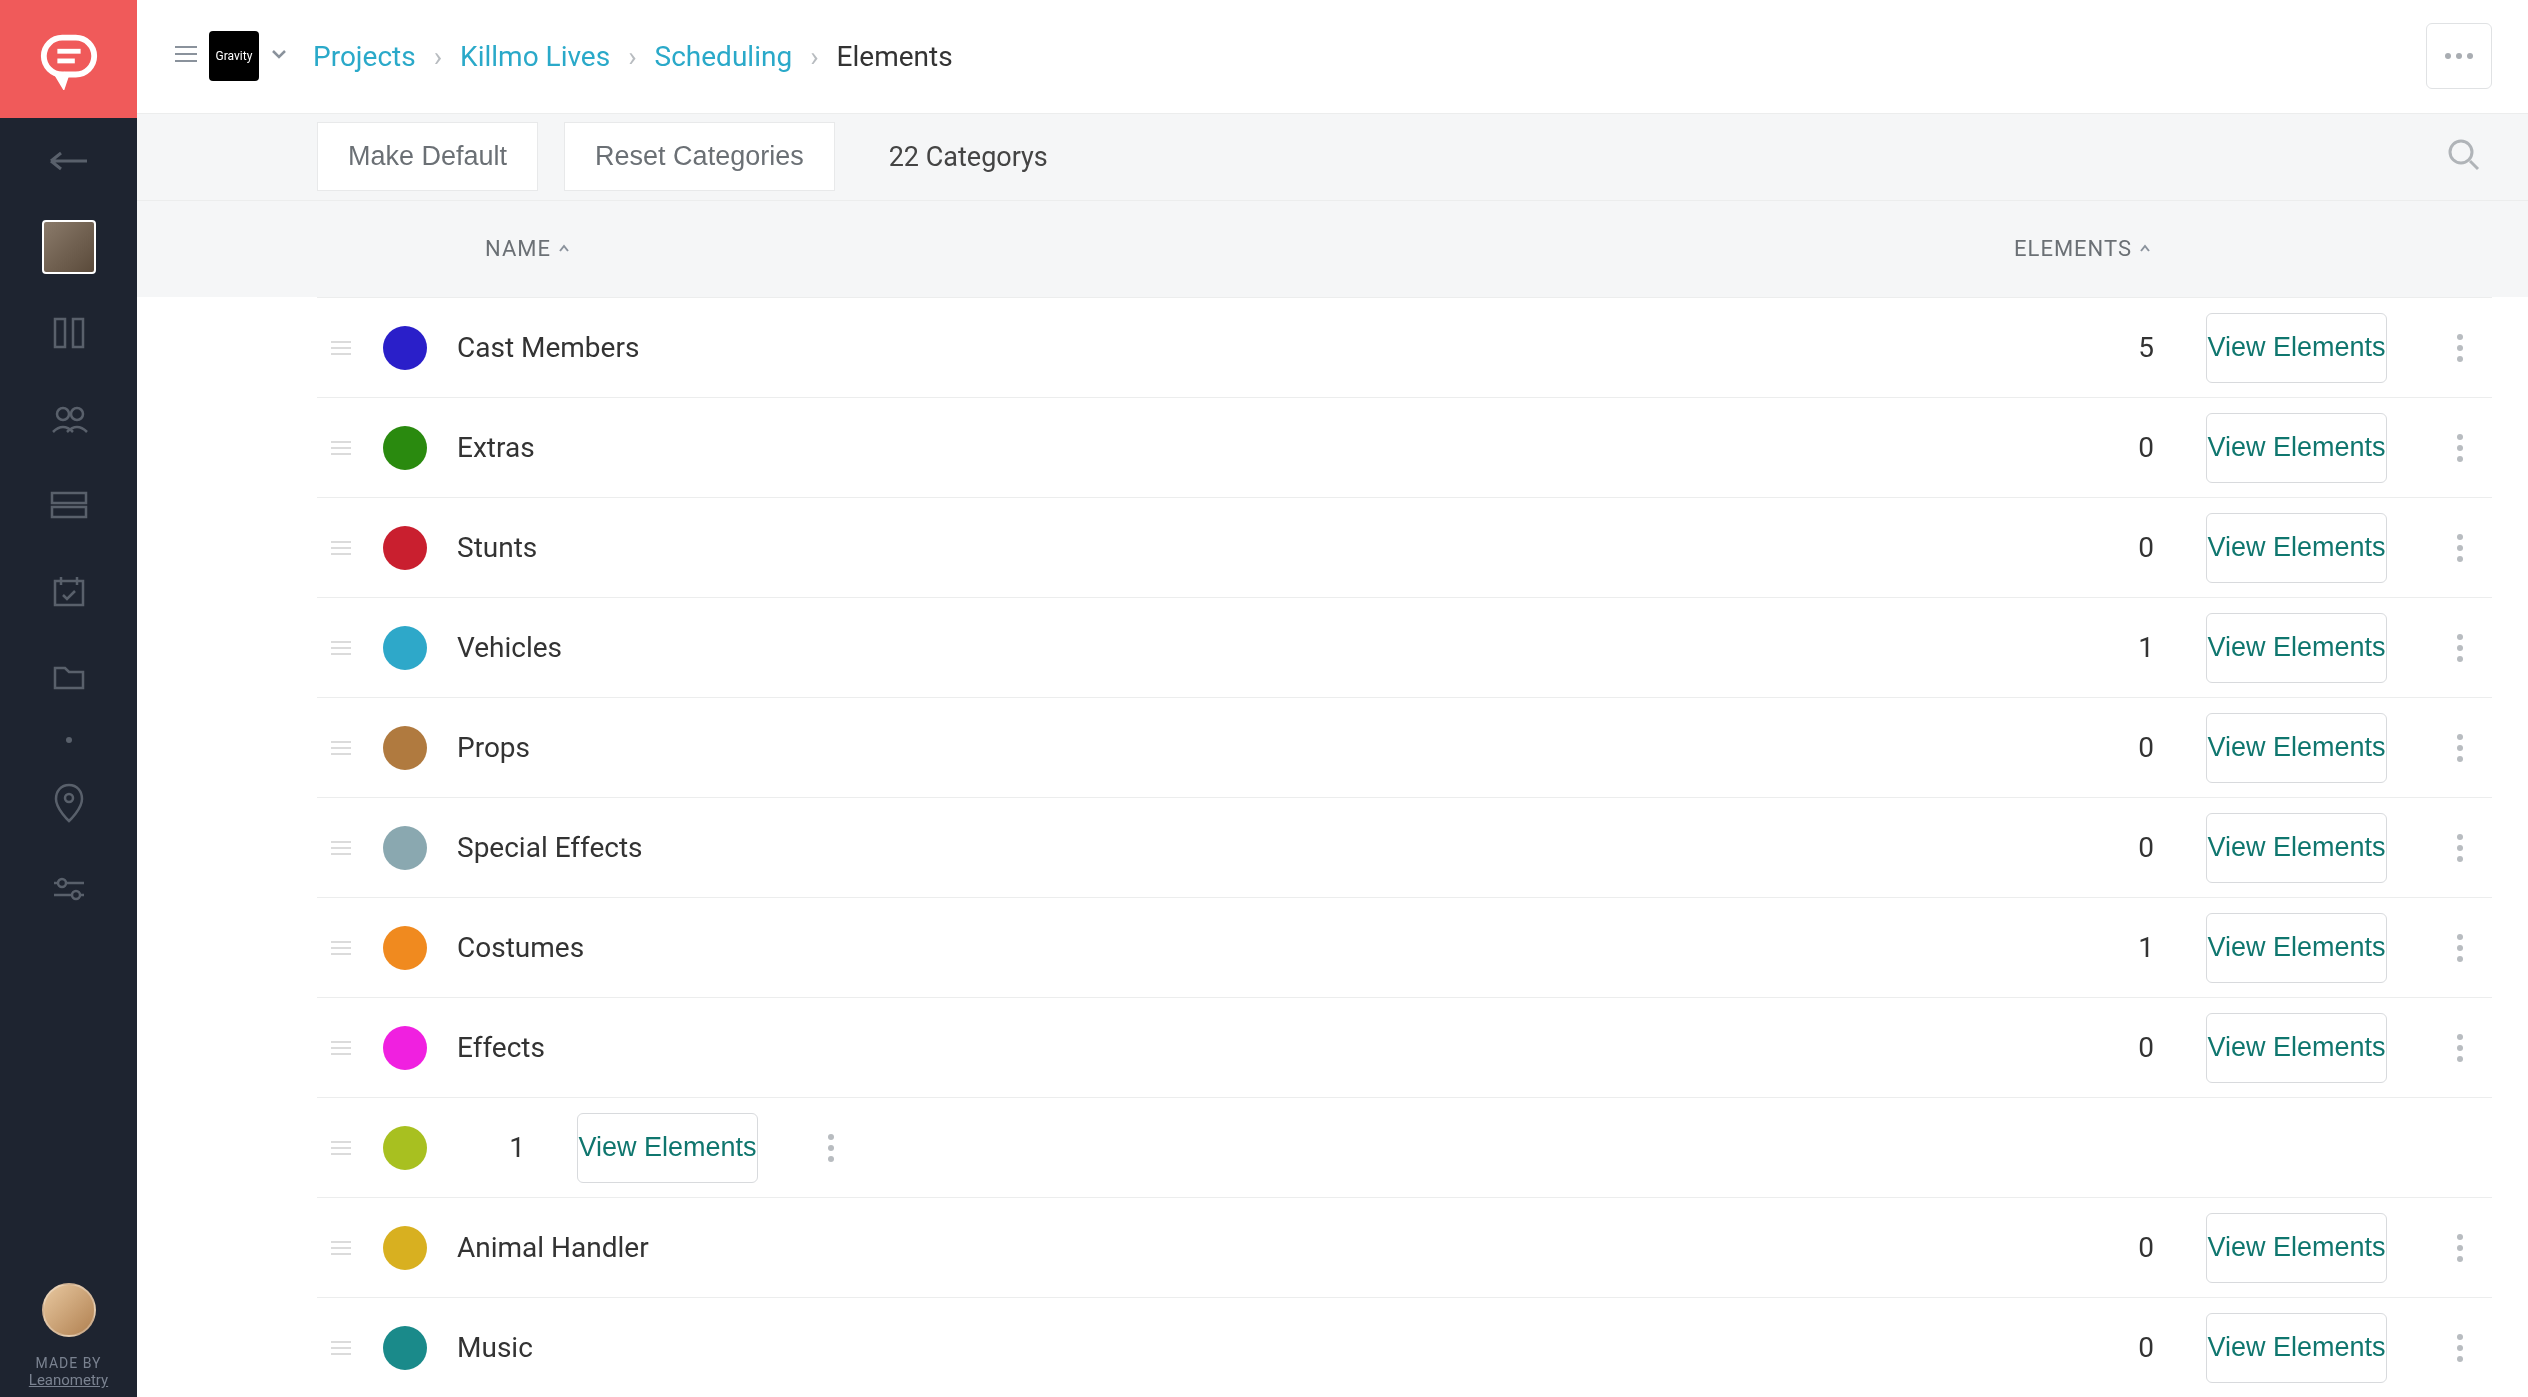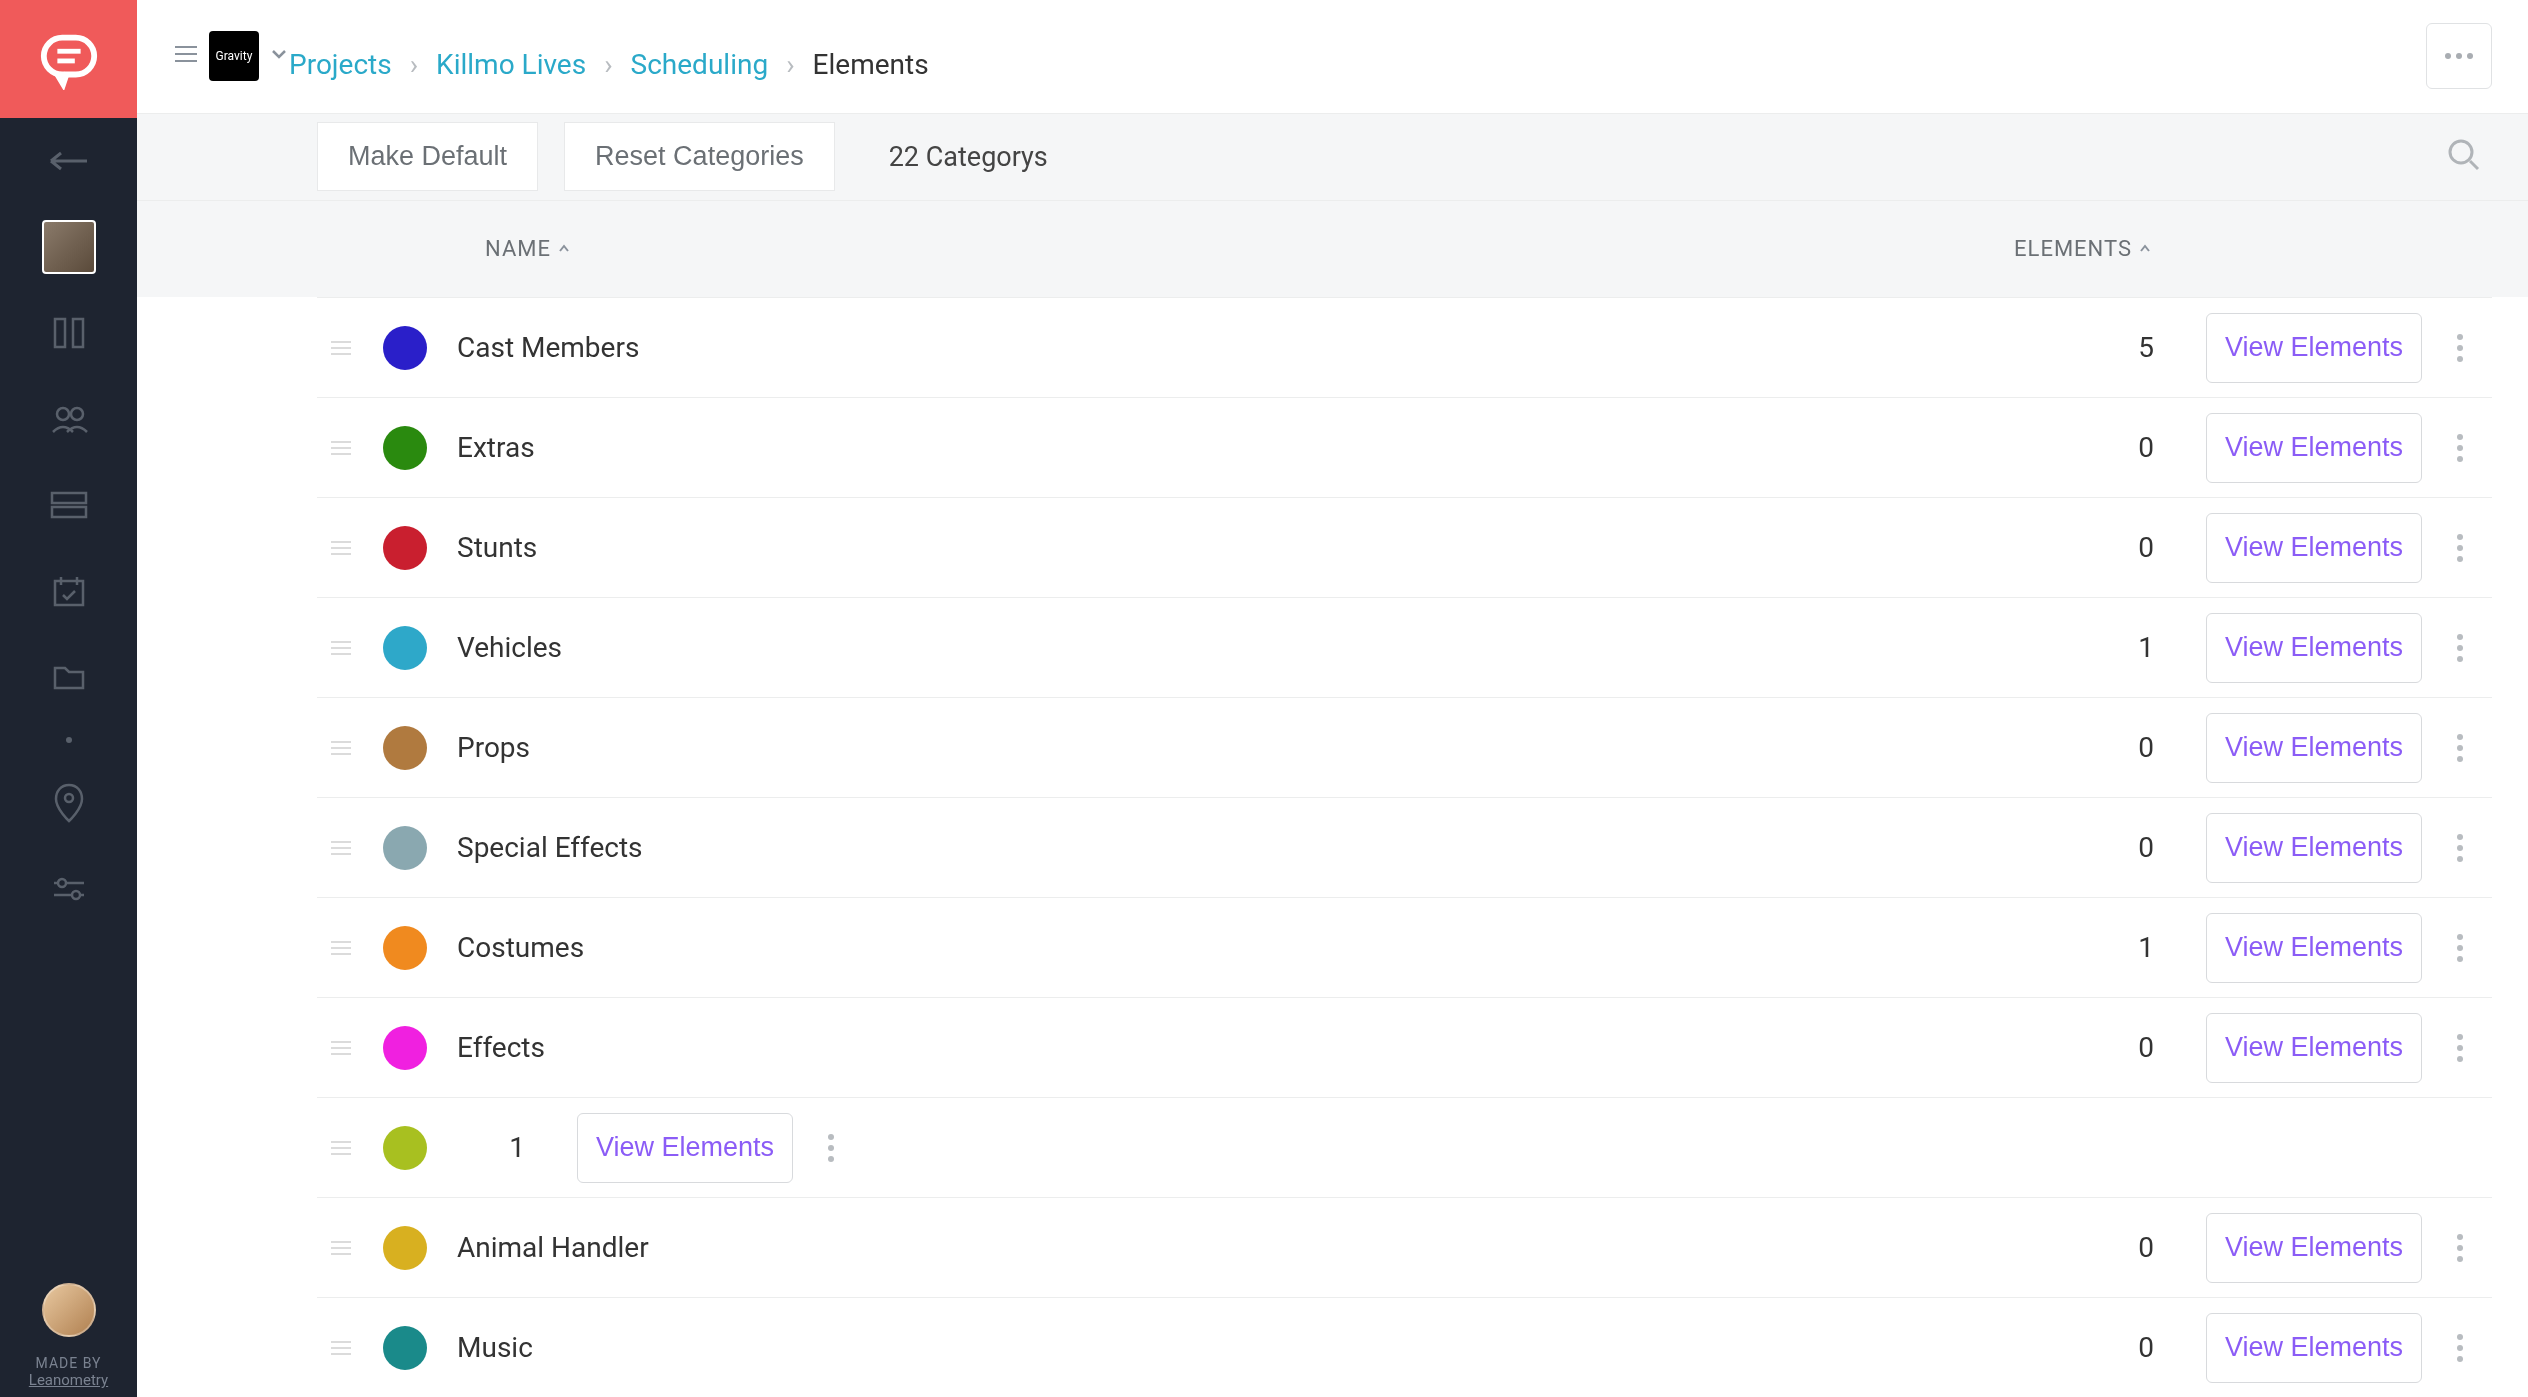--- a/index.html
+++ b/index.html
@@ -18,21 +18,21 @@
 .sidebar-footer-avatar { width: 54px; height: 54px; border-radius: 50%; background: linear-gradient(135deg,#e8c8a0,#b08050); margin-bottom: 18px; border: 2px solid rgba(255,255,255,0.3); }
 .sidebar-madeby { font-size: 15px; color: #7a8290; text-align: center; padding-bottom: 8px; }
 .sidebar-madeby .line1 { display:block; letter-spacing: 1px; font-size: 14px; }
 .sidebar-madeby .line2 { text-decoration: underline; }
 
 
 .main { flex: 1; display: flex; flex-direction: column; background: #fff; }
 
 
 .topbar { height: 118px; display: flex; align-items: center; padding: 0 36px; border-bottom: 1px solid #eceded; background:#fff; }
-.topbar-left { display: flex; align-items: flex-end; }
+.topbar-left { display: flex; align-items: center; gap: 24px; }
 .project-logo-wrap { display:flex; align-items:center; gap:10px; }
 .lines-icon svg { width:26px; height:26px; }
 .project-logo { width: 50px; height: 50px; background: #000; color:#fff; display:flex; align-items:center; justify-content:center; font-size:12px; border-radius:4px; }
 .chevron-down svg { width:20px; height:20px; }
 .breadcrumb { display: flex; align-items: center; gap: 18px; font-size: 28px; }
 .breadcrumb a { color: #2aa9c9; text-decoration: none; cursor:pointer; }
 .breadcrumb .sep { color: #b8bcc0; }
 .breadcrumb .current { color: #333; }
 .topbar-spacer { flex:1; }
 .more-btn { width: 66px; height: 66px; border: 1px solid #e0e2e4; border-radius: 6px; display:flex; align-items:center; justify-content:center; cursor:pointer; }
@@ -57,21 +57,21 @@
 
 
 .table-body { background:#fff; margin: 0 36px 0 180px; }
 .row { height: 100px; display:flex; align-items:center; border-top:1px solid #eceded; padding: 0 8px 0 0; }
 .drag-handle { width: 48px; display:flex; align-items:center; justify-content:center; cursor:grab; }
 .drag-handle svg { opacity:0.35; width:24px; height:18px; }
 .color-dot { width:44px; height:44px; border-radius:50%; margin: 0 30px 0 18px; }
 .row-name { flex:1; font-size: 28px; color:#333; }
 .row-count { width: 120px; text-align:center; font-size: 28px; color:#333; }
 .row-btn { width: 230px; }
-.view-btn { width: 216px; height: 70px; border:1px solid #d8dadd; background:#fff; color:#8b5cf6; font-size: 27px; border-radius:6px; cursor:pointer; display:flex; align-items:center; justify-content:center; }
+.view-btn { width: 181px; height: 70px; border:1px solid #d8dadd; background:#fff; color:#0f766e; font-size: 27px; border-radius:6px; cursor:pointer; display:flex; align-items:center; justify-content:center; }
 .row-more { width: 48px; display:flex; align-items:center; justify-content:center; cursor:pointer; }
 .row-more .vdots { display:flex; flex-direction:column; gap:5px; }
 .row-more .vdots span { width:6px; height:6px; border-radius:50%; background:#b8bcc0; }
 </style>
 </head>
 <body>
 
 <div class="app">
 
   <div class="sidebar">

